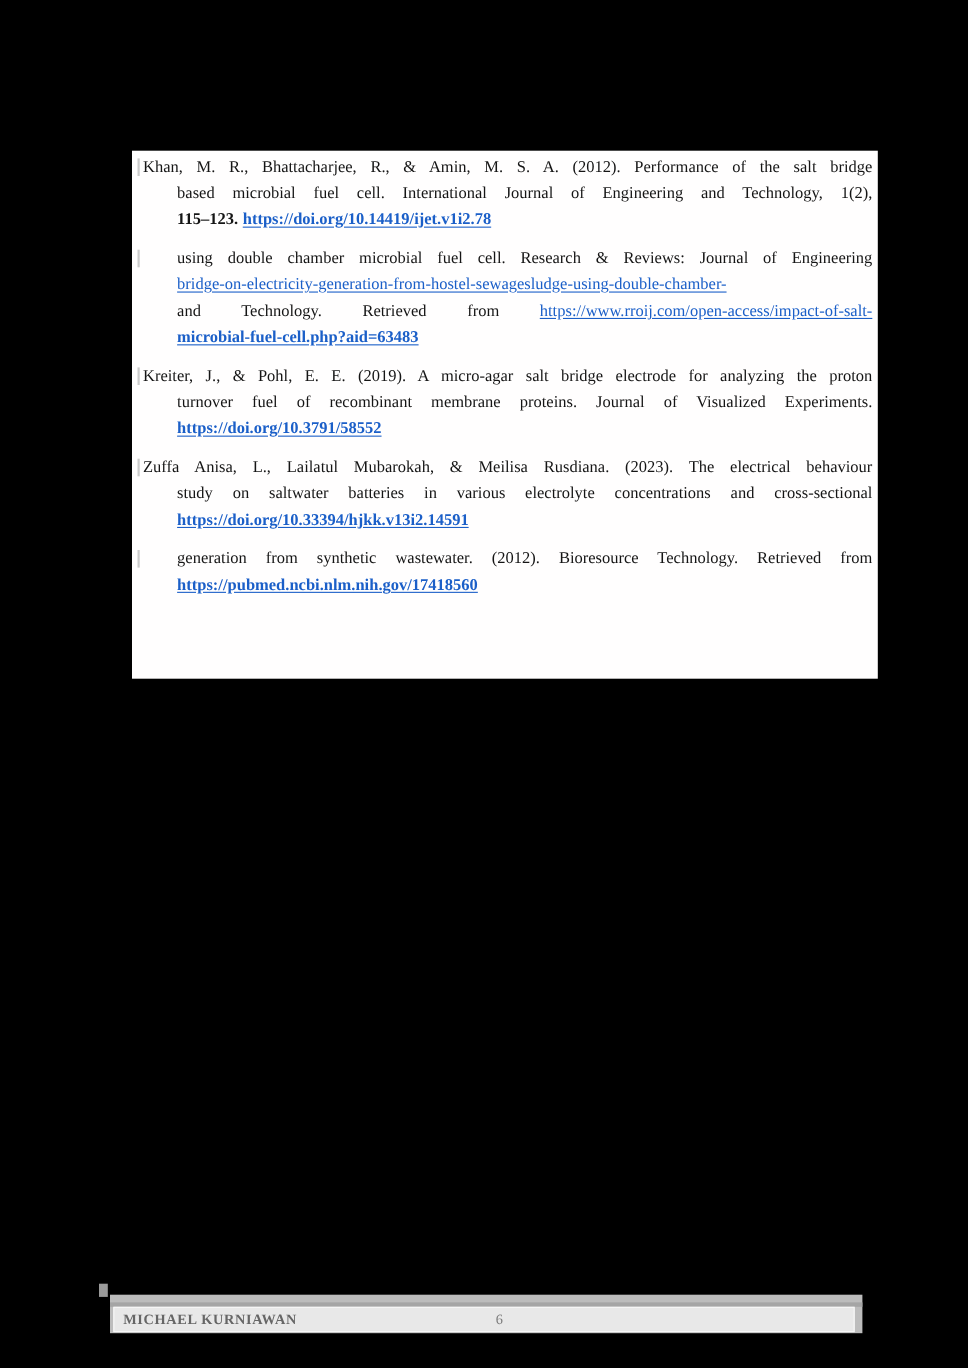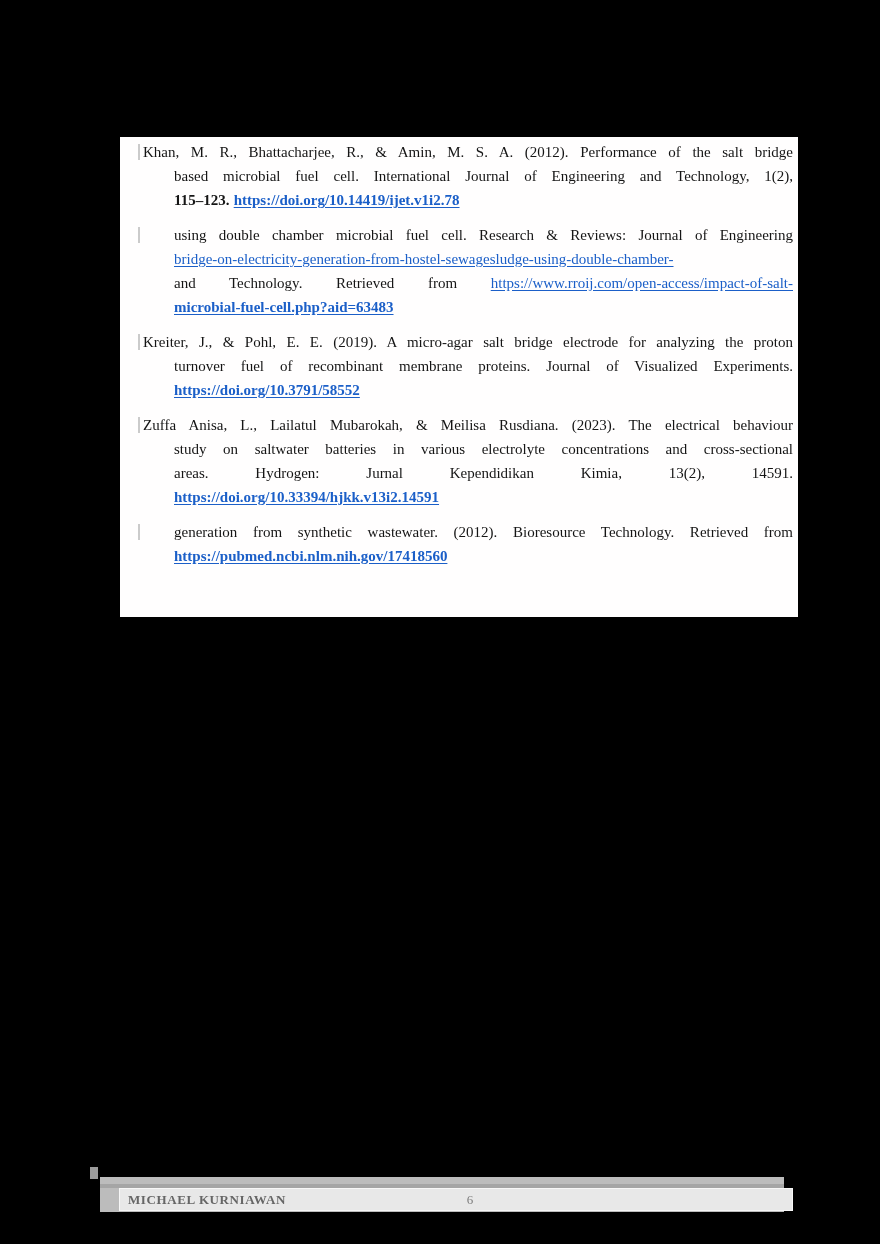--- a/index.html
+++ b/index.html
@@ -10,21 +10,21 @@
     overflow:hidden;
     font-family:"Liberation Serif", serif;
   }
 
   
   .page {
     position:absolute; left:120px; top:137px;
     width:678px; height:480px;
     background:#fffefe;
     box-sizing:border-box;
-    padding:3px 5px 0 23px;
+    padding:3px 5px 0 10px;
   }
   .ref {
     position:relative;
     margin:0 0 11px 0;
     color:#151515;
   }
   
   .ref::before {
     content:"";
     position:absolute; left:-5px; top:4px;
@@ -57,21 +57,21 @@
     position:absolute; left:100px; top:1177px;
     width:684px; height:35px;
     background:var(--footer-bar, #BCBCBC);
   }
   .footer-band {
     position:absolute; left:0; top:7px;
     width:100%; height:4px;
     background:#A5A5A5;
   }
   .footer-box {
-    position:absolute; left:19px; top:11px;
+    position:absolute; left:3px; top:11px;
     width:672px; height:21px;
     background:var(--footer-box, #E8E8E8);
     border:1px solid #F7F7F7;
   }
   .footer-author {
     position:absolute; left:8px; top:50%;
     transform:translateY(-50%);
     font-weight:bold;
     font-size:13px;
     letter-spacing:0.6px;
@@ -103,21 +103,20 @@
         <div class="line indent last"><a class="link" href="#">microbial-fuel-cell.php?aid=63483</a></div>
       </div>
       <div class="ref">
         <div class="line"><span>Kreiter, J., &amp; Pohl, E. E. (2019). A micro-agar salt bridge electrode for analyzing the proton</span></div>
         <div class="line indent"><span>turnover fuel of recombinant membrane proteins. Journal of Visualized Experiments.</span></div>
         <div class="line indent last"><a class="link" href="#">https://doi.org/10.3791/58552</a></div>
       </div>
       <div class="ref">
         <div class="line"><span>Zuffa Anisa, L., Lailatul Mubarokah, &amp; Meilisa Rusdiana. (2023). The electrical behaviour</span></div>
         <div class="line indent"><span>study on saltwater batteries in various electrolyte concentrations and cross-sectional</span></div>
-        <div class="line indent"><span>areas. Hydrogen: Jurnal Kependidikan Kimia, 13(2), 14591.</span></div>
         <div class="line indent last"><a class="link" href="#">https://doi.org/10.33394/hjkk.v13i2.14591</a></div>
       </div>
       <div class="ref">
         <div class="line indent"><span>generation from synthetic wastewater. (2012). Bioresource Technology. Retrieved from</span></div>
         <div class="line indent last"><a class="link" href="#">https://pubmed.ncbi.nlm.nih.gov/17418560</a></div>
       </div>
     </div>
 </main>
 
 <div class="footer-notch"></div>

